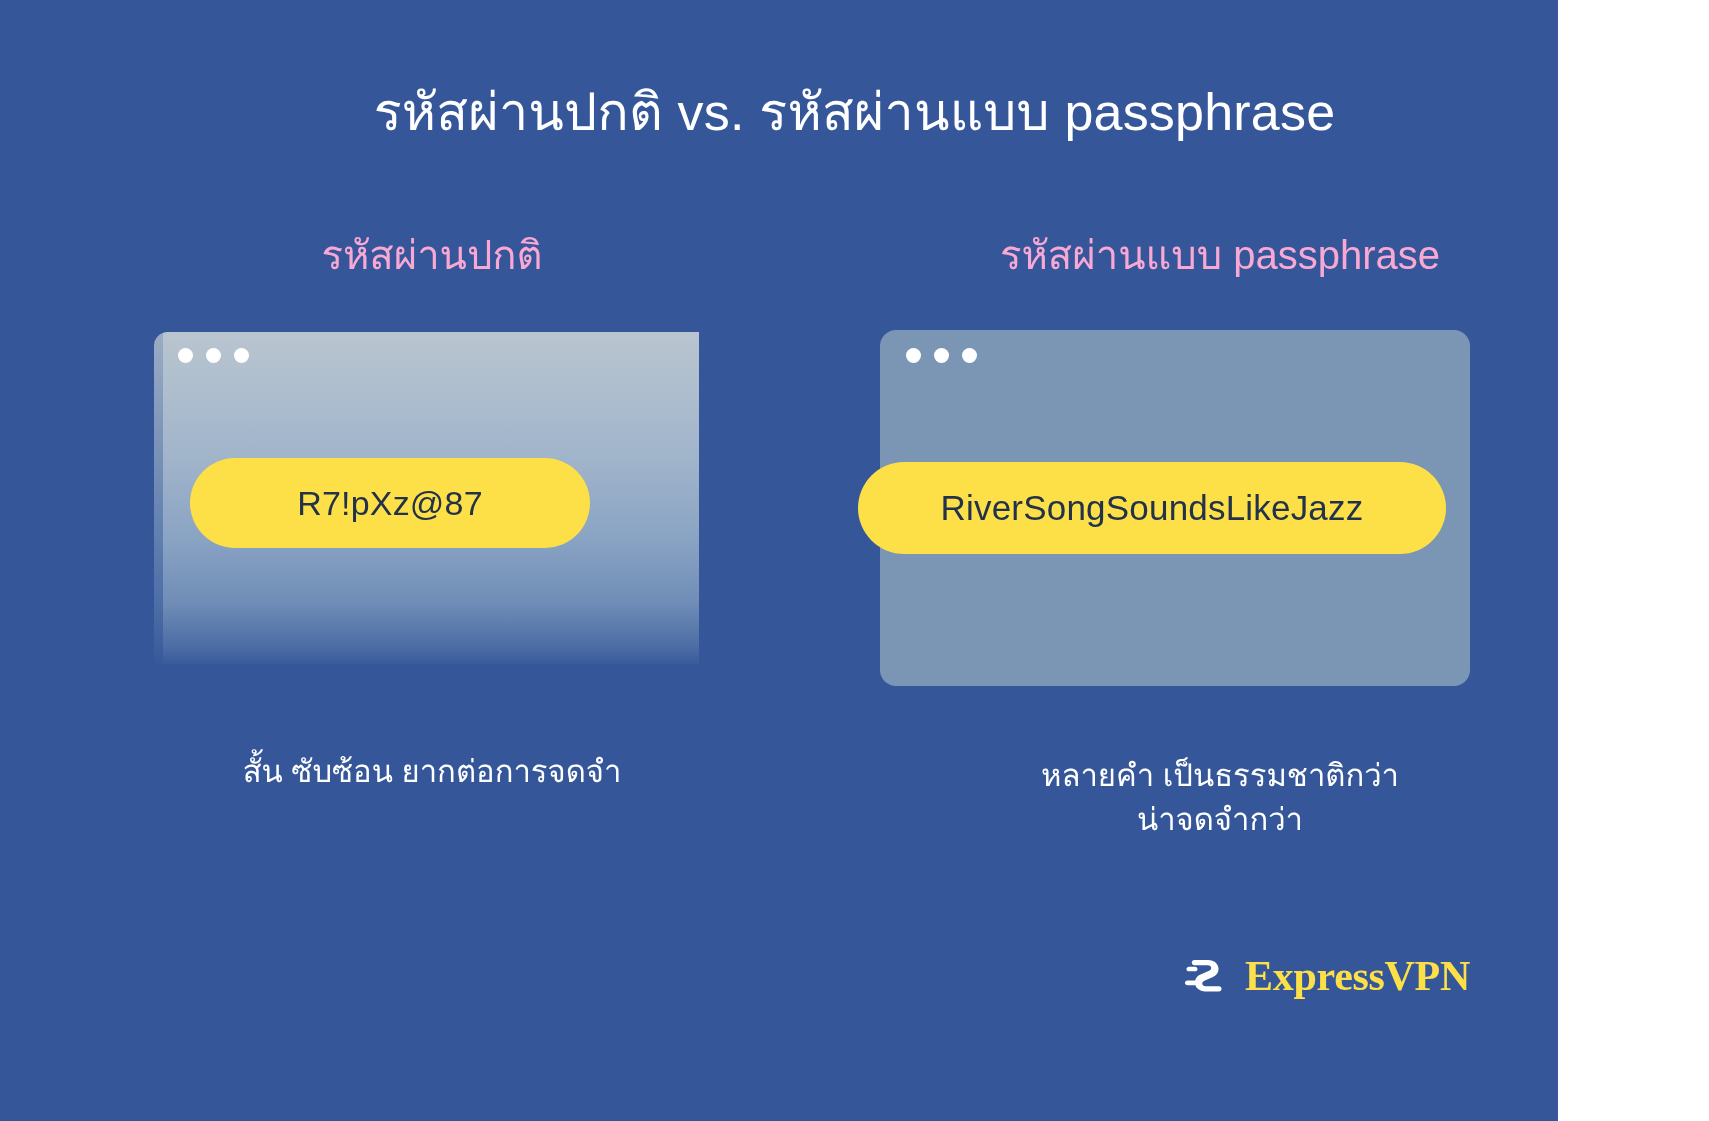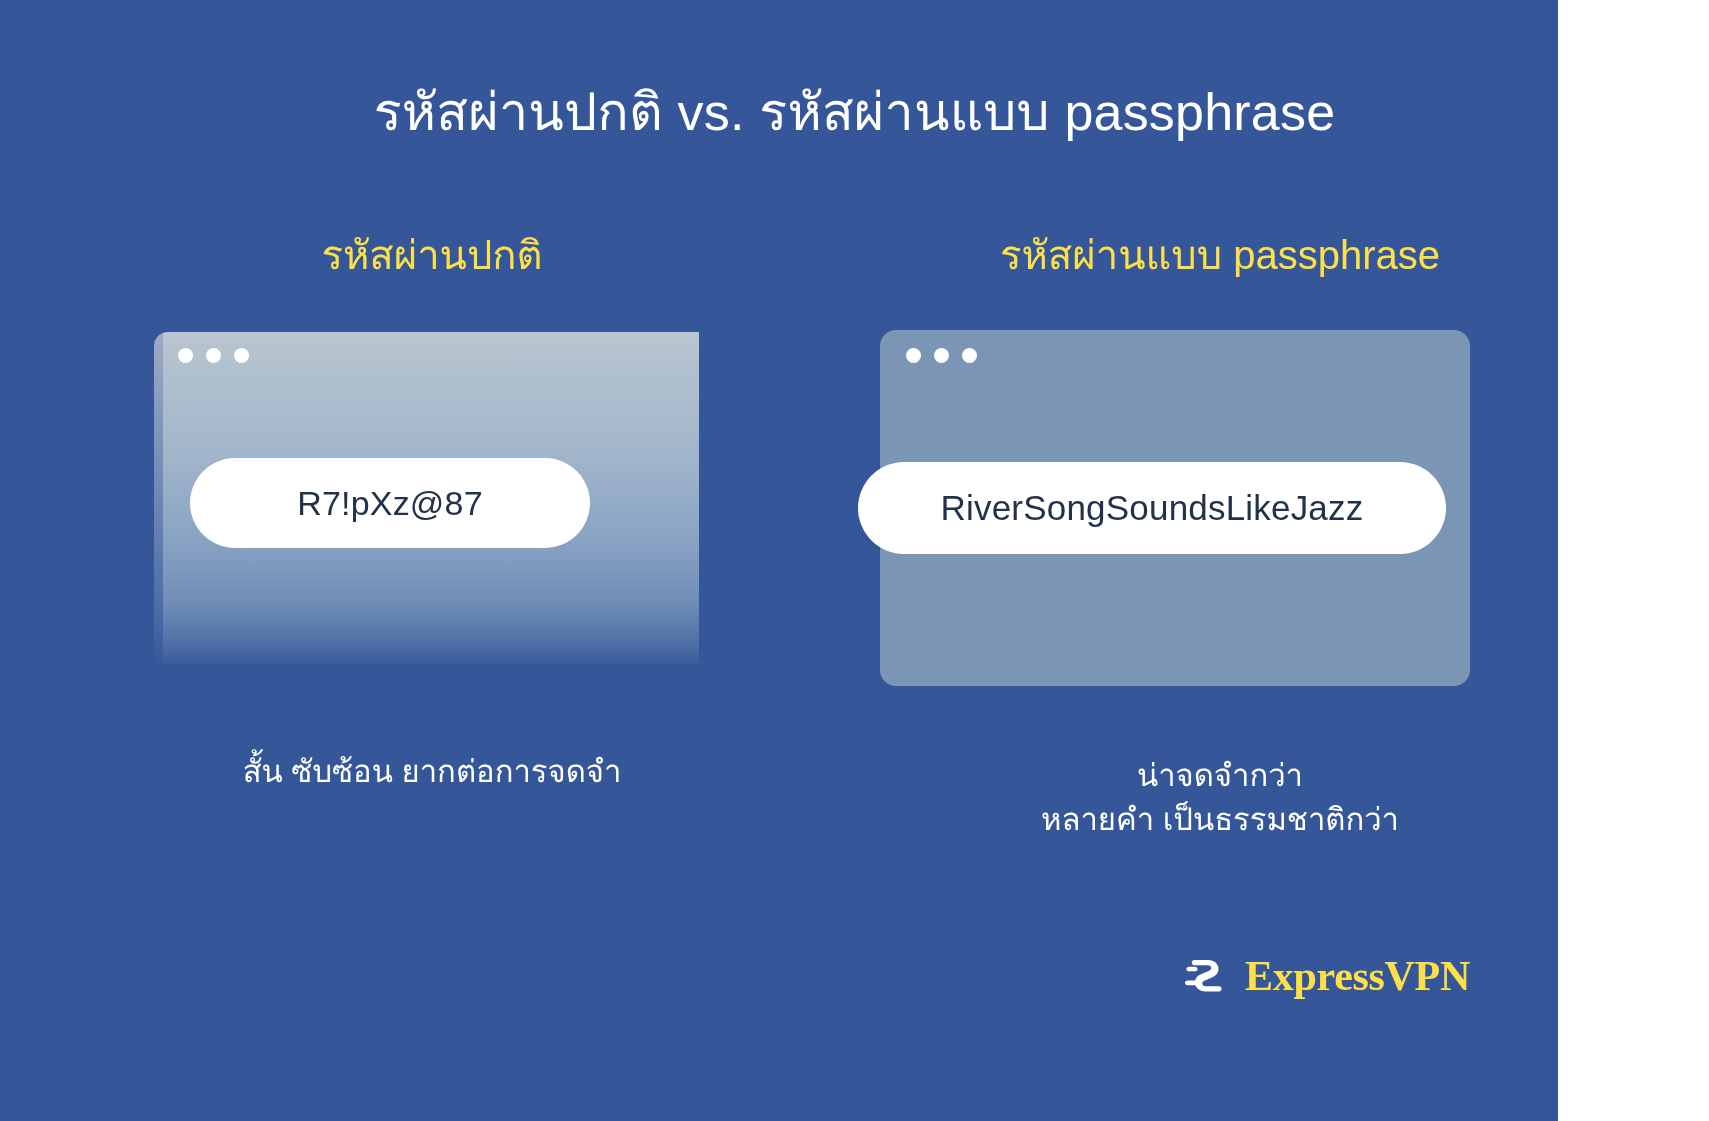--- a/index.html
+++ b/index.html
@@ -39,21 +39,21 @@
   
   .column {
     position: absolute;
     top: 230px;
   }
   .column-left  { left: 112px;  width: 640px; }
   .column-right { left: 840px;  width: 760px; }
 
   .column-heading {
     text-align: center;
-    color: #fde047;
+    color: #f9a8d4;
     font-size: 40px;
     font-weight: 400;
     line-height: 1.25;
     white-space: nowrap;
   }
 
   
   .card-wrap {
     position: relative;
   }
@@ -117,21 +117,21 @@
     background: #FFFFFF;
   }
   .card-right .dots { top: 18px; left: 26px; }
 
   
   .pill {
     position: absolute;
     display: flex;
     align-items: center;
     justify-content: center;
-    background: #ffffff;
+    background: #fde047;
     border-radius: 999px;
     color: #23324B;
     font-size: 34px;
     font-weight: 400;
     letter-spacing: 0.2px;
     white-space: nowrap;
     box-sizing: border-box;
   }
   .pill-left {
     left: 78px;
@@ -220,22 +220,22 @@
           <span class="dot"></span>
         </div>
       </div>
 
       <div class="pill pill-right">
         <span>RiverSongSoundsLikeJazz</span>
       </div>
     </div>
 
     <div class="caption caption-right">
+      <span class="caption-line">หลายคำ เป็นธรรมชาติกว่า</span>
       <span class="caption-line">น่าจดจำกว่า</span>
-      <span class="caption-line">หลายคำ เป็นธรรมชาติกว่า</span>
     </div>
   </div>
 
   <div class="logo">
     <svg class="logo-mark" viewBox="0 0 64 64">
       <path d="M38 13c7.2 0 12.4 4.6 12.4 10.8 0 4.3-2.4 7.6-6.6 9.4l-9.5 4.1c-2.2 1-3.2 2.1-3.2 3.6 0 1.9 1.6 3.2 4.1 3.2h15.6c1.9 0 3.2 1.3 3.2 3.1 0 1.8-1.3 3.1-3.2 3.1H34.8c-7.2 0-12.4-4.6-12.4-10.8 0-4.3 2.4-7.6 6.6-9.4l9.5-4.1c2.2-1 3.2-2.1 3.2-3.6 0-1.9-1.6-3.2-4.1-3.2H21.9c-1.9 0-3.2-1.3-3.2-3.1 0-1.8 1.3-3.1 3.2-3.1H38z" fill="#FFFFFF"></path>
       <path d="M15.4 20.9h7.1c1.7 0 3 1.2 3 2.8s-1.3 2.8-3 2.8h-7.1c-1.7 0-3-1.2-3-2.8s1.3-2.8 3-2.8z" fill="#FFFFFF"></path>
       <path d="M13.6 37.3h8.9c1.7 0 3 1.2 3 2.8s-1.3 2.8-3 2.8h-8.9c-1.7 0-3-1.2-3-2.8s1.3-2.8 3-2.8z" fill="#FFFFFF"></path>
     </svg>
     <span class="logo-word">ExpressVPN</span>

